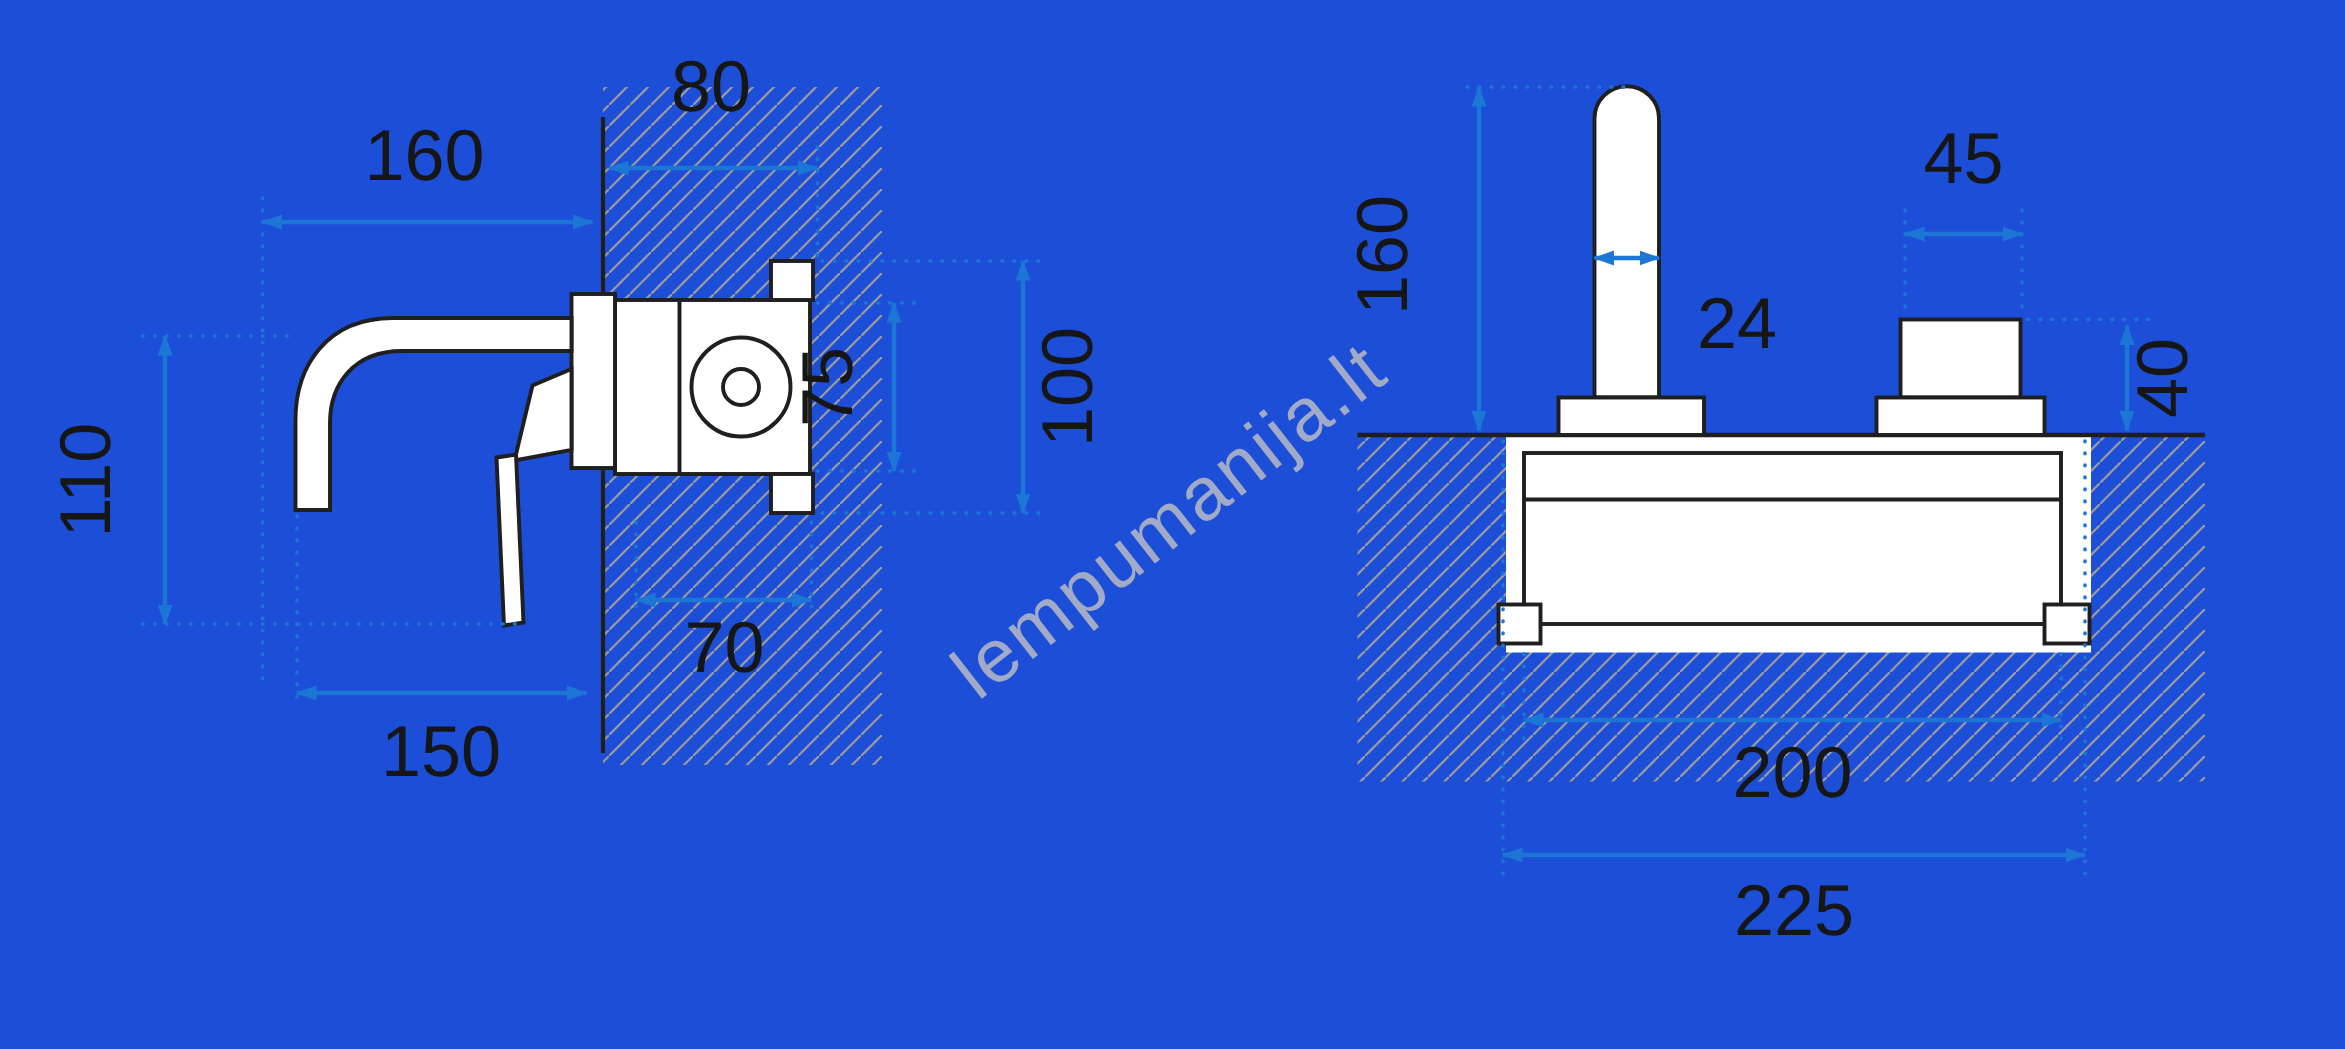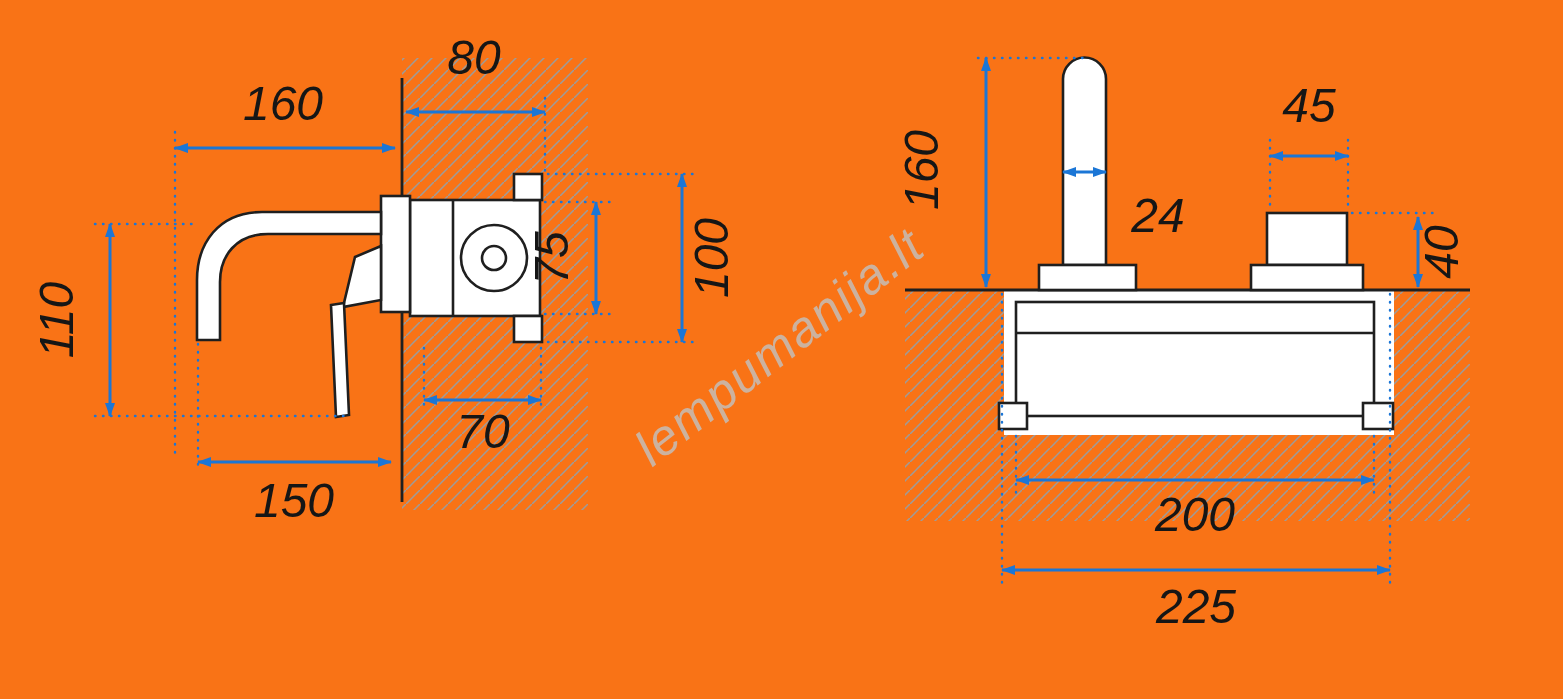--- a/index.html
+++ b/index.html
@@ -1,22 +1,21 @@
 <!DOCTYPE html>
 <html><head>
 <meta charset="utf-8">
 <style>
   html,body{margin:0;padding:0;background:#ffffff;}
   .stage{
     position:relative;
     width:1563px;height:699px;
-    background:#f97316;
+    background:#1d4ed8;
     font-family:"Liberation Sans", sans-serif;
     overflow:hidden;
-    font-style:italic;
   }
   svg{position:absolute;inset:0;display:block;}
   .dim-text{
     font-family:"Liberation Sans", sans-serif;
     font-size:48px;
     fill:#161616;
     text-anchor:middle;
   }
   .watermark-text{
     font-family:"Liberation Sans", sans-serif;

